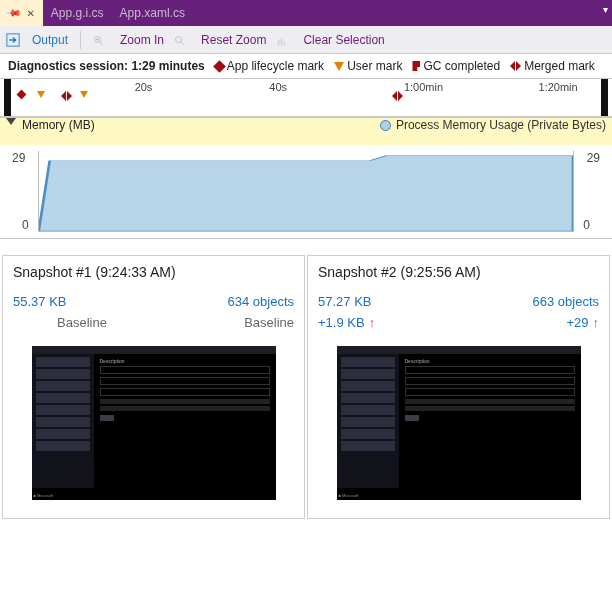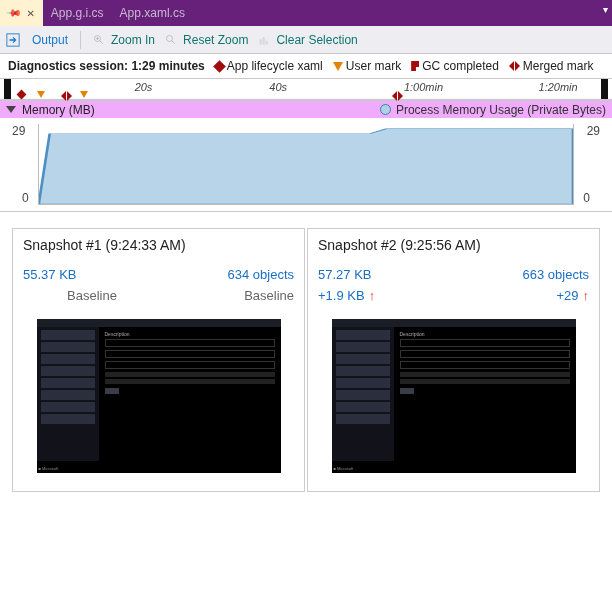--- a/index.html
+++ b/index.html
@@ -11,57 +11,57 @@
   .tab.active { background: #FFF2D0; color: #000; }
   .tab .pin, .tab .close { font-size: 10px; color: #555; }
   .tab .pin { transform: rotate(45deg); }
   .tabbar .menu { position: absolute; right: 4px; top: 4px; color: #fff; font-size: 10px; }
 
   
   .toolbar { background: #EEEEF2; height: 28px; border-bottom: 1px solid #c8c8cc; display: flex; align-items: center; padding: 0 6px; gap: 10px; font-size: 12px; color: #888; }
   .toolbar .out { display: flex; align-items: center; gap: 12px; color: #1979CA; }
   .toolbar .out svg { width: 14px; height: 14px; }
   .vsep { width: 1px; height: 18px; background: #ccc; margin: 0 2px; }
-  .toolbar .grey-btn { display: flex; align-items: center; gap: 6px; color: #0f766e; }
+  .toolbar .grey-btn { display: flex; align-items: flex-end; gap: 15px; color: #701a75; }
   .toolbar .grey-btn svg { width: 12px; height: 12px; opacity: .6; }
 
   
   .session { background: #fff; height: 24px; display: flex; align-items: center; padding: 0 8px; font-size: 12px; color: #222; gap: 10px; }
   .session .bold { font-weight: 600; }
   .legend-item { display: flex; align-items: center; gap: 3px; }
   .mk-diamond { width: 9px; height: 9px; background: #A20C0C; transform: rotate(45deg); }
   .mk-tri { width: 0; height: 0; border-left: 5px solid transparent; border-right: 5px solid transparent; border-top: 9px solid #E28400; }
   .mk-flag { width: 8px; height: 10px; background: #A20C0C; clip-path: polygon(0 0, 100% 0, 100% 60%, 60% 60%, 60% 100%, 0 100%); }
   .mk-merge { display: flex; gap: 1px; }
   .mk-merge span { width: 0; height: 0; border-top: 5px solid transparent; border-bottom: 5px solid transparent; }
   .mk-merge span:first-child { border-right: 5px solid #A20C0C; }
   .mk-merge span:last-child { border-left: 5px solid #A20C0C; }
 
   
-  .ruler { position: relative; height: 22px; background: #fff; border-top: 1px solid #c8c8cc; border-bottom: 1px solid #c8c8cc; font-style: italic; }
+  .ruler { position: relative; height: 39px; background: #fff; border-top: 1px solid #c8c8cc; border-bottom: 1px solid #c8c8cc; }
   .ruler .handle { position: absolute; top: 0; bottom: 0; width: 7px; background: #111; }
   .ruler .handle.left { left: 4px; }
   .ruler .handle.right { right: 4px; }
   .ruler .lbl { position: absolute; top: 2px; font-size: 11px; color: #444; }
   .ruler .mark { position: absolute; top: 12px; }
 
   
-  .memhdr { display: flex; align-items: center; height: 18px; padding: 0 6px; background: #f0abfc; font-size: 12px; color: #222; gap: 6px; border-top: 1px solid #c9c9c9;}
+  .memhdr { display: flex; align-items: flex-start; height: 28px; padding: 0 6px; background: #fef9c3; font-size: 12px; color: #222; gap: 6px; border-top: 1px solid #c9c9c9;}
   .tri { width: 0; height: 0; border-left: 5px solid transparent; border-right: 5px solid transparent; border-top: 7px solid #444; }
   .legdot { width: 11px; height: 11px; background: #B0D0E8; border-radius: 50%; border: 1px solid #3C80B4; }
   .memhdr .right { margin-left: auto; display: flex; align-items: center; gap: 5px; color: #333; }
 
   
   .chart { position: relative; height: 94px; background: #fff; border-bottom: 1px solid #c9c9c9; }
   .yt { position: absolute; font-size: 12px; color: #444; }
   .plot { position: absolute; left: 38px; right: 38px; top: 6px; bottom: 6px; border-left: 1px solid #bbb; border-bottom: 1px solid #bbb; border-right: 1px solid #bbb; }
   .plot svg { width: 100%; height: 100%; display: block; }
 
   
-  .snaparea { padding: 16px 12px; display: flex; gap: 2px; }
+  .snaparea { padding: 16px 2px; display: flex; gap: 2px; }
   .card { flex: 1; border: 1px solid #ccc; background: #fff; padding: 8px 10px 18px 10px; display: flex; flex-direction: column; }
   .card h3 { font-size: 14px; font-weight: 400; color: #222; margin-bottom: 14px; }
   .card .row { display: flex; justify-content: space-between; font-size: 13px; margin-bottom: 6px; }
   .link { color: #1A6FC4; cursor: pointer; }
   .muted { color: #666; margin-left: 44px; }
   .delta { color: #1A6FC4; display: inline-flex; align-items: center; gap: 4px; }
   .up { color: #D22; font-weight: bold; }
   .thumb { margin-top: 10px; background: #000; height: 154px; position: relative; align-self: center; width: 244px; overflow: hidden; }
   .thumb .side { position: absolute; left: 0; top: 8px; bottom: 12px; width: 62px; background: #12131a; display: flex; flex-direction: column; padding-top: 2px; }
   .thumb .side div { height: 10px; margin: 1px 4px; background: #2b2e3d; font-size: 4px; }
@@ -124,21 +124,21 @@
     <span>Clear Selection</span>
   </div>
 </div>
 
 <div class="session">
   <span class="bold">
     <span>Diagnostics session:</span> <span>1:29 minutes</span>
   </span>
   <div class="legend-item">
       <div class="mk-diamond"></div>
-      <span>App lifecycle xaml</span>
+      <span>App lifecycle mark</span>
     </div>
   <div class="legend-item">
       <div class="mk-tri"></div>
       <span>User mark</span>
     </div>
   <div class="legend-item">
       <div class="mk-flag"></div>
       <span>GC completed</span>
     </div>
   <div class="legend-item">

